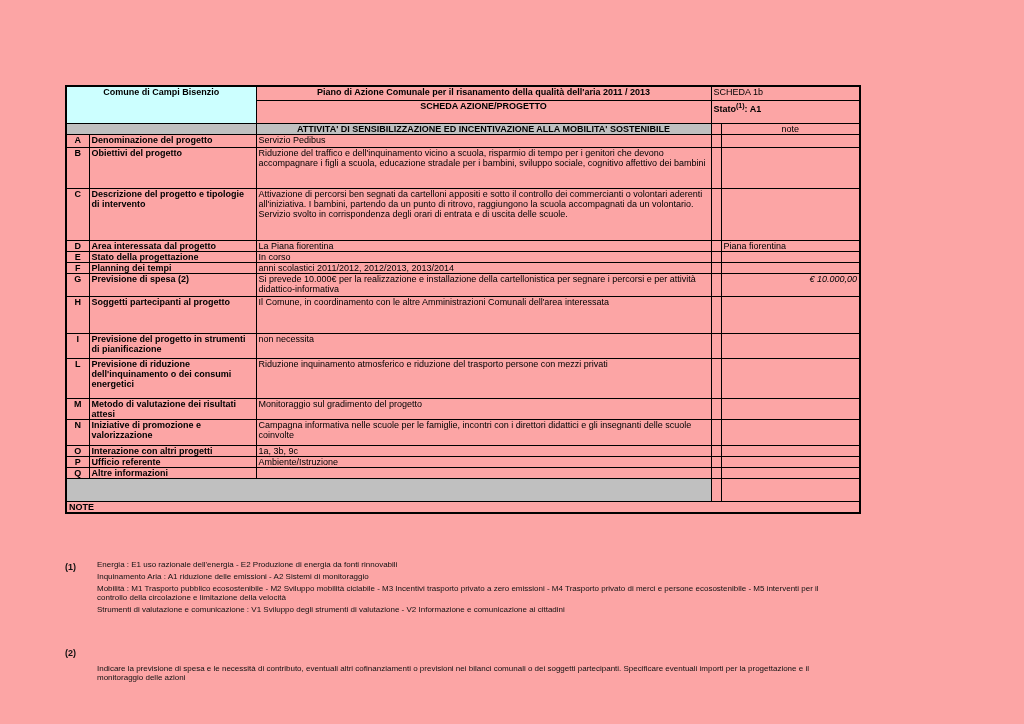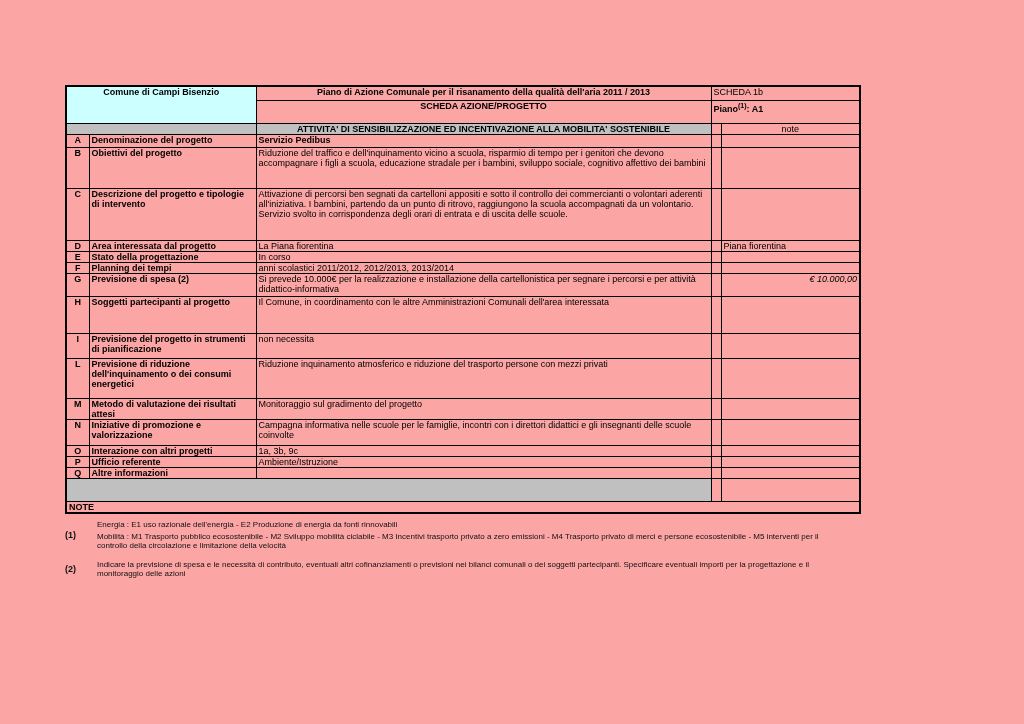--- a/index.html
+++ b/index.html
@@ -12,41 +12,41 @@
   table.sheet {
     border-collapse:collapse; table-layout:fixed; width:794px;
     border:2px solid #000;
   }
   table.sheet td {
     border:1px solid #000; font-size:9px; line-height:10px;
     padding:0 2px; vertical-align:top; overflow:hidden; color:#000;
   }
   td.letter { font-weight:bold; text-align:center; vertical-align:middle; }
   td.label  { font-weight:bold; vertical-align:middle; }
-  td.content.bold { font-weight:bold; }
+  td.content.bold { font-weight:normal; }
   td.vb { vertical-align:bottom;margin-left:48px; }
   td.cyan {
     background:#ccffff; font-weight:bold; text-align:center;
     vertical-align:middle; font-size:8px;
   }
   td.plan { font-weight:bold; text-align:center; vertical-align:middle; font-size:7.5px; line-height:9px; }
   td.scheda { font-weight:normal; font-size:9.5px; vertical-align:middle; border-width:2px; }
   td.sheet-title { font-weight:bold; font-size:15px; line-height:16px; text-align:center; vertical-align:middle; }
   td.azione { font-weight:bold; font-size:9.5px; vertical-align:middle; border-width:2px; }
   td.azione sup { font-size:7px; }
   td.gray { background:#c0c0c0;margin-left:6px; }
   td.band { font-weight:bold; text-align:center; vertical-align:middle; font-size:9px; }
   td.note-h { text-align:center; vertical-align:middle; }
   td.num { text-align:right; vertical-align:bottom;font-style:italic; }
   td.note-row-cell { font-weight:bold; font-size:10px; line-height:11px; }
   .footnotes { width:778px; margin-top:6px; color:#111; }
   .fgroup { display:flex; align-items:center; }
   .fgroup + .fgroup { margin-top:10px; }
   .fmarker { width:32px; flex:none; font-weight:bold; font-size:9px; }
-  .flines { flex:1; }
+  .flines { flex:1;margin-top:40px; }
   .fline { font-size:8px; line-height:9px; margin-bottom:3px; }
   .fline:last-child { margin-bottom:0; }
 </style>
 </head>
 <body>
 
 <div class="page">
 
   <table class="sheet">
     <colgroup>
@@ -58,21 +58,21 @@
     </colgroup>
 
     <tbody>
         <tr style="height:14px">
       <td class="cyan" colspan="2" rowspan="2">Comune di Campi Bisenzio</td>
       <td class="plan">Piano di Azione Comunale per il risanamento della qualità dell'aria 2011 / 2013</td>
       <td class="scheda" colspan="2">SCHEDA 1b</td>
     </tr>
     <tr style="height:23px">
       <td class="sheet-title">SCHEDA AZIONE/PROGETTO</td>
-      <td class="azione" colspan="2"><span>Piano</span><sup>(1)</sup><span>: A1</span></td>
+      <td class="azione" colspan="2"><span>Stato</span><sup>(1)</sup><span>: A1</span></td>
     </tr>
     <tr style="height:10px">
       <td class="gray" colspan="2"></td>
       <td class="gray band">ATTIVITA' DI SENSIBILIZZAZIONE ED INCENTIVAZIONE ALLA MOBILITA' SOSTENIBILE</td>
       <td class="spacer"></td>
       <td class="note-h">note</td>
     </tr>
 
     <tr style="height:13px">
       <td class="letter">A</td>
@@ -190,21 +190,23 @@
       <td class="note-row-cell" colspan="5">NOTE</td>
     </tr>
   </tbody>
     </table>
 
   <div class="footnotes">
     <div class="fgroup">
       <div class="fmarker">(1)</div>
       <div class="flines">
         <div class="fline">Energia : E1 uso razionale dell'energia - E2 Produzione di energia da fonti rinnovabili</div>
+        <div class="fline">Inquinamento Aria : A1 riduzione delle emissioni - A2 Sistemi di monitoraggio</div>
         <div class="fline">Mobilità : M1 Trasporto pubblico ecosostenibile - M2 Sviluppo mobilità ciclabile - M3 Incentivi trasporto privato a zero emissioni - M4 Trasporto privato di merci e persone ecosostenibile - M5 interventi per il controllo della circolazione e limitazione della velocità</div>
+        <div class="fline">Strumenti di valutazione e comunicazione : V1 Sviluppo degli strumenti di valutazione - V2 Informazione e comunicazione ai cittadini</div>
       </div>
     </div>
     <div class="fgroup">
       <div class="fmarker">(2)</div>
       <div class="flines">
         <div class="fline">Indicare la previsione di spesa e le necessità di contributo, eventuali altri cofinanziamenti o previsioni nei bilanci comunali o dei soggetti partecipanti. Specificare eventuali importi per la progettazione e il monitoraggio delle azioni</div>
       </div>
     </div>
   </div>
 

